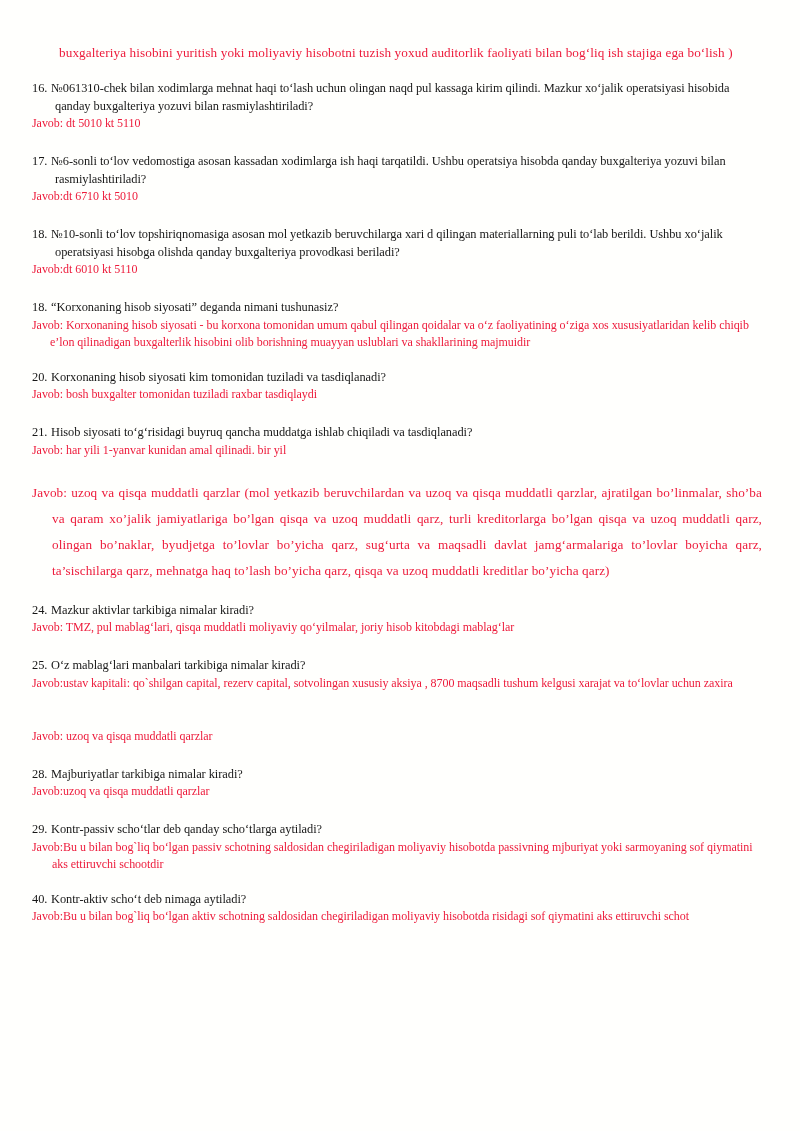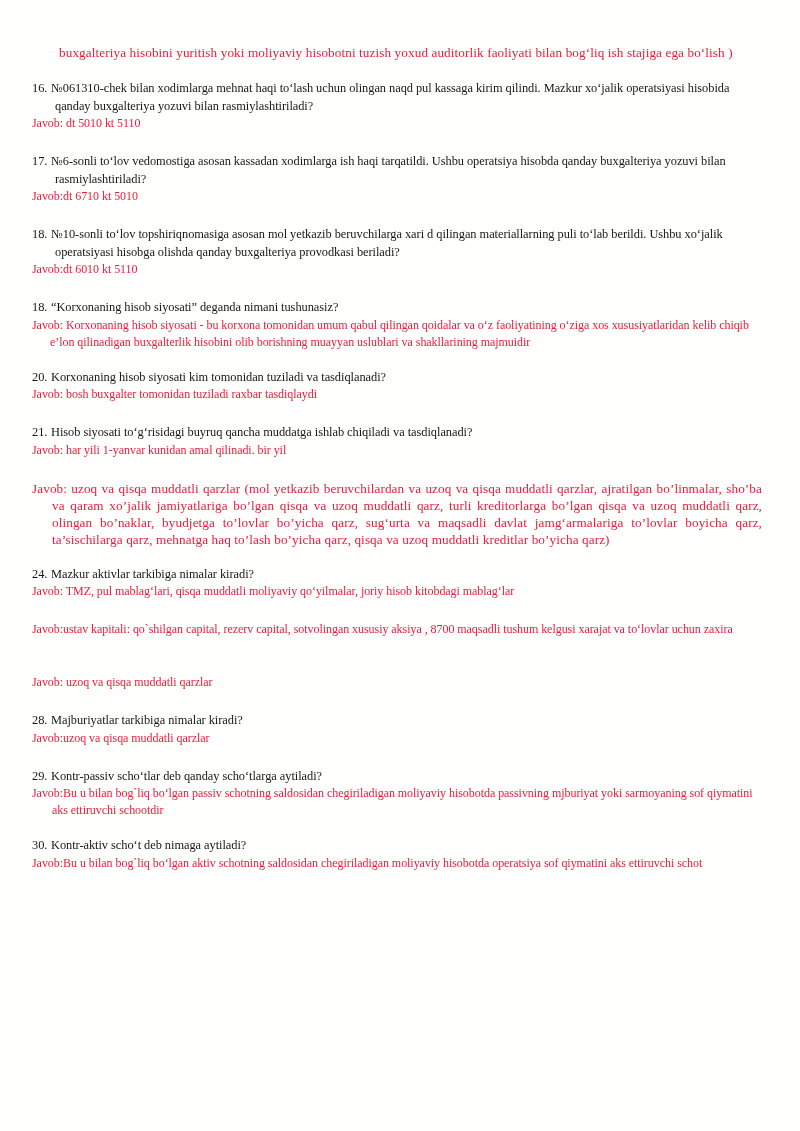--- a/index.html
+++ b/index.html
@@ -56,21 +56,21 @@
     margin: 0;
     padding-left: 18px;
     text-indent: -18px;
     letter-spacing: -0.05px;
   }
 
   
   .serif {
     font-family: "Liberation Serif", serif;
     font-size: 13.2px;
-    line-height: 17px;
+    line-height: 26px;
     letter-spacing: 0.1px;
   }
   .justify {
     text-align: justify;
     text-align-last: left;
   }
 
   
   .intro {
     font-family: "Liberation Serif", serif;
@@ -140,20 +140,21 @@
   </div>
   <div class="gap-md"></div>
 
   <div class="qa-block">
     <p class="question"><span class="q-num">24.</span><span>Mazkur aktivlar tarkibiga nimalar kiradi?</span></p>
     <p class="answer">Javob: TMZ, pul mablag‘lari, qisqa muddatli moliyaviy qo‘yilmalar, joriy hisob kitobdagi mablag‘lar</p>
   </div>
   <div class="gap-lg"></div>
 
   <div class="qa-block">
+    <p class="question"><span class="q-num">25.</span><span>O‘z mablag‘lari manbalari tarkibiga nimalar kiradi?</span></p>
     <p class="answer">Javob:ustav kapitali: qo`shilgan capital, rezerv capital, sotvolingan xususiy aksiya , 8700  maqsadli tushum kelgusi xarajat va to‘lovlar uchun zaxira</p>
   </div>
   <div class="gap-lg"></div>
 
   <div class="gap-lg"></div>
 
   <div class="qa-block">
     <p class="answer">Javob: uzoq va qisqa muddatli qarzlar</p>
   </div>
   <div class="gap-lg"></div>
@@ -164,17 +165,17 @@
   </div>
   <div class="gap-lg"></div>
 
   <div class="qa-block">
     <p class="question"><span class="q-num">29.</span><span>Kontr-passiv scho‘tlar deb qanday scho‘tlarga aytiladi?</span></p>
     <p class="answer hang">Javob:Bu u bilan bog`liq bo‘lgan passiv schotning saldosidan chegiriladigan moliyaviy hisobotda passivning mjburiyat yoki sarmoyaning sof qiymatini  aks ettiruvchi schootdir</p>
   </div>
   <div class="gap-md"></div>
 
   <div class="qa-block">
-    <p class="question"><span class="q-num">30.</span><span>Kontr-aktiv scho‘t deb nimaga aytiladi?</span></p>
-    <p class="answer hang">Javob:Bu u bilan bog`liq bo‘lgan aktiv schotning saldosidan chegiriladigan moliyaviy hisobotda operatsiya sof qiymatini aks ettiruvchi schot</p>
+    <p class="question"><span class="q-num">40.</span><span>Kontr-aktiv scho‘t deb nimaga aytiladi?</span></p>
+    <p class="answer hang">Javob:Bu u bilan bog`liq bo‘lgan aktiv schotning saldosidan chegiriladigan moliyaviy hisobotda risidagi sof qiymatini aks ettiruvchi schot</p>
   </div>
 
 </div>
 
 </body></html>

